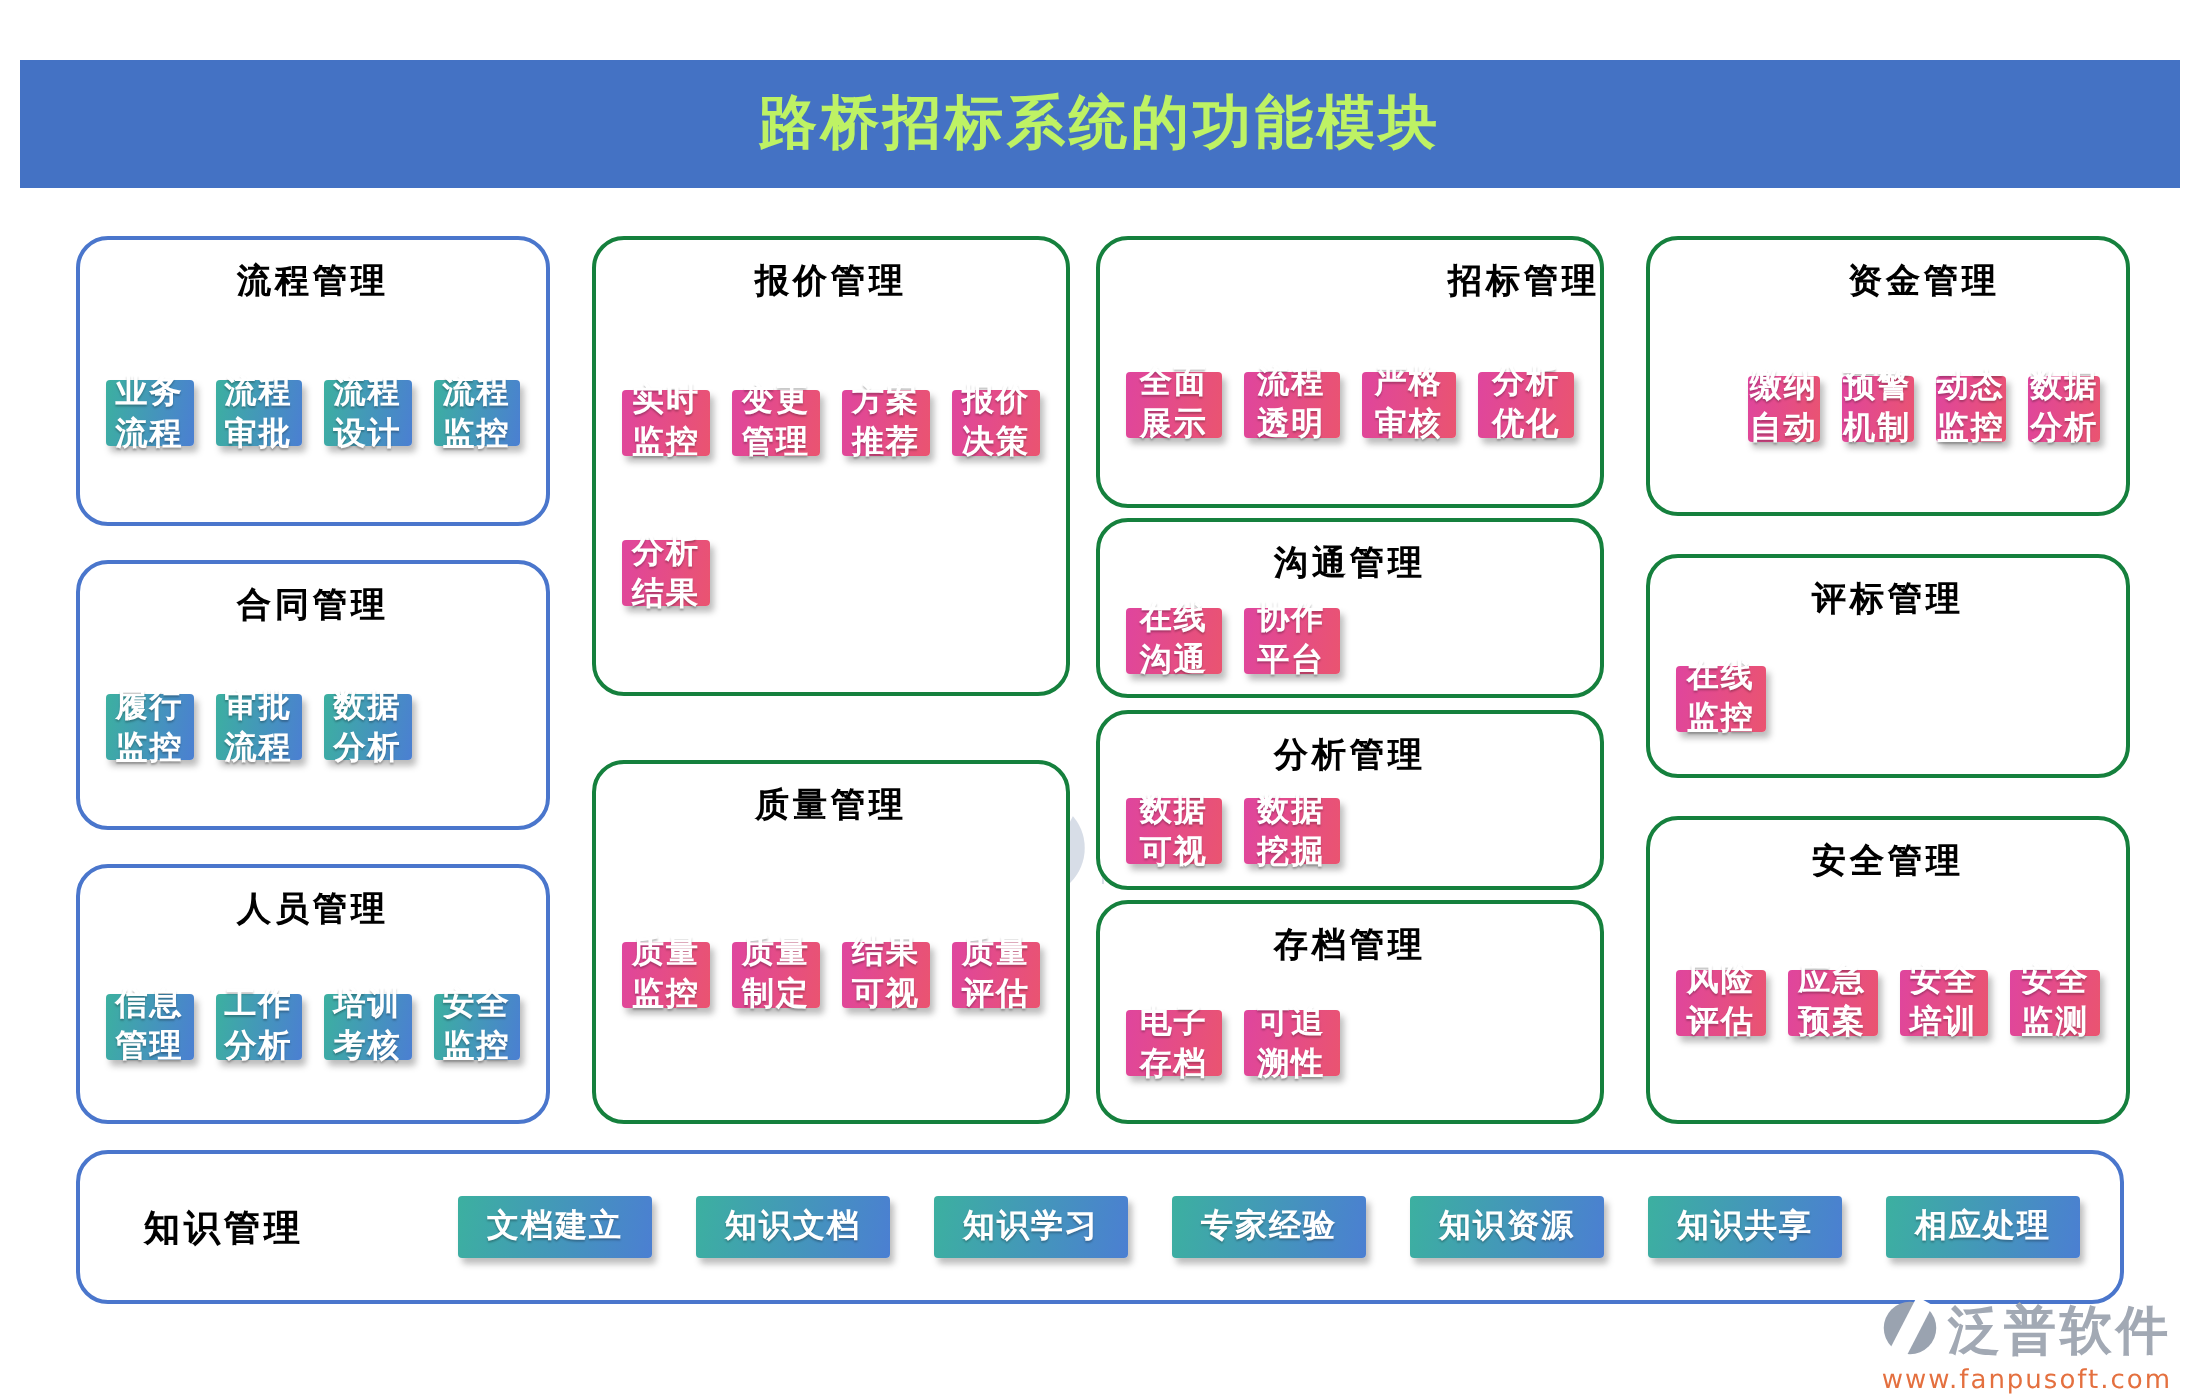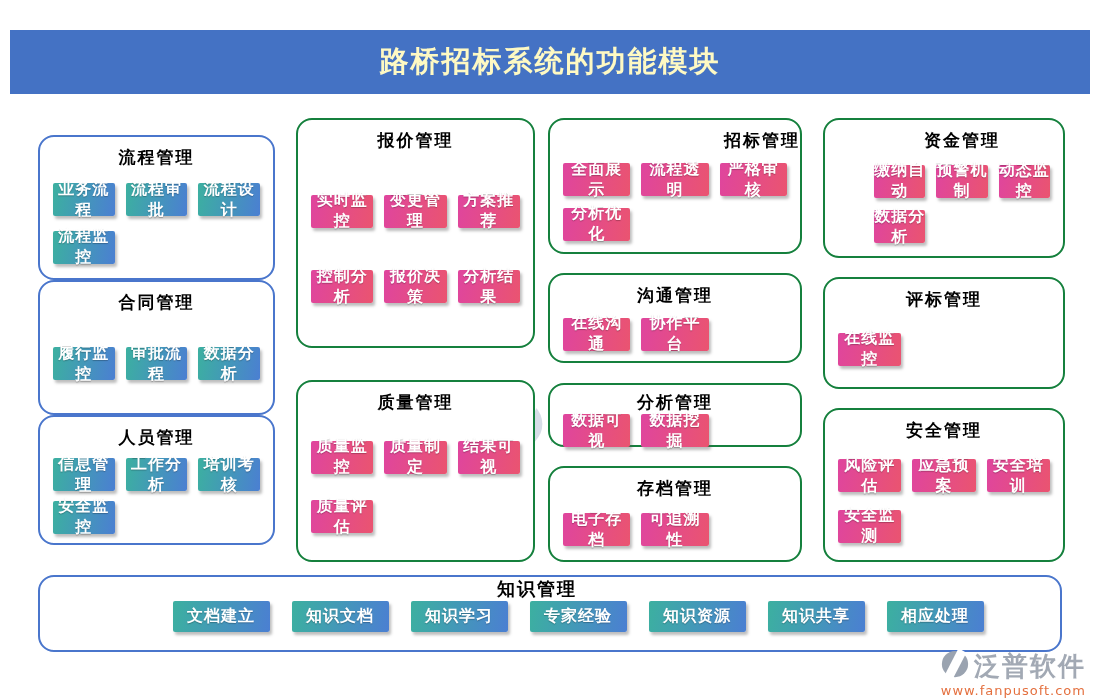--- a/index.html
+++ b/index.html
@@ -5,66 +5,66 @@
   html,body{margin:0;padding:0;}
   body{
     width:1100px;height:700px;position:relative;background:#ffffff;
     font-family:"DejaVu Sans","Liberation Sans",sans-serif;overflow:hidden;
   }
   
   .header{
     position:absolute;left:10px;right:10px;top:30px;height:64px;
     background:#4472c4;display:flex;align-items:center;justify-content:center;z-index:2;
   }
-  .header h1{margin:0;font-size:29px;font-weight:800;color:#fef9c3;letter-spacing:2px;}
+  .header h1{margin:0;font-size:29px;font-weight:800;color:#bef264;letter-spacing:2px;}
 
   
   #columns{position:absolute;top:118px;height:444px;left:0;right:0;z-index:2;}
   .col{position:absolute;top:0;height:100%;display:flex;flex-direction:column;justify-content:space-between;}
-  #col-0{left:38px;width:237px;justify-content:center;}
+  #col-0{left:38px;width:237px;}
   #col-1{left:296px;width:239px;}
   #col-2{left:548px;width:254px;}
   #col-3{left:823px;width:242px;}
 
   .card{background:#fff;border-radius:16px;display:flex;flex-direction:column;box-sizing:border-box;}
   .theme-blue{border:2px solid #4a76cc;}
   .theme-pink{border:2px solid #15803d;}
   .card-title{font-size:17px;font-weight:700;text-align:center;margin:9px 0 0;color:#000;letter-spacing:2px;}
   .btns{
-    flex:1;display:grid;grid-template-columns:1fr 1fr 1fr;column-gap:11px;
+    flex:1;display:grid;grid-template-columns:1fr 1fr 1fr 1fr;column-gap:11px;
     align-content:space-evenly;padding:0 13px;
   }
   .btn{
     height:33px;border:none;border-radius:2px;color:#fff;font-weight:700;font-size:16px;
     letter-spacing:1px;display:flex;align-items:center;justify-content:center;
     box-shadow:2px 3px 3px rgba(90,90,90,.4);text-shadow:0 1px 1px rgba(0,0,0,.25);
     font-family:inherit;cursor:pointer;padding:0;
   }
   .btn.blue{background:linear-gradient(100deg,#3cb0a0 0%,#4b7fd2 100%);}
   .btn.pink{background:linear-gradient(100deg,#df459e 0%,#ea5470 100%);}
 
   
   [data-name="card-process"]{height:145px;}
   [data-name="card-contract"]{height:135px;}
   [data-name="card-personnel"]{height:130px;}
   [data-name="card-quote"]{height:230px;}
   [data-name="card-quality"]{height:182px;}
   [data-name="card-bidding"]{height:136px;align-items:flex-end;}
   [data-name="card-communication"]{height:90px;}
-  [data-name="card-analysis"]{height:64px;justify-content:center;}
-  [data-name="card-archive"]{height:96px;}
+  [data-name="card-analysis"]{height:90px;}
+  [data-name="card-archive"]{height:112px;}
   [data-name="card-fund"]{height:140px;padding-left:36px;}
   [data-name="card-evaluation"]{height:112px;}
   [data-name="card-safety"]{height:154px;}
 
   
   .knowledge{
     position:absolute;left:38px;right:38px;top:575px;height:77px;box-sizing:border-box;
     border:2px solid #4a76cc;border-radius:16px;background:#fff;display:flex;
-    align-items:center;padding:0 20px 0 32px;z-index:2;flex-direction:column;
+    align-items:center;padding:0 20px 0 32px;z-index:2;
   }
   .knowledge .card-title{margin:0;width:118px;text-align:left;font-size:18px;}
   .knowledge-buttons{flex:1;display:flex;gap:22px;margin-left:44px;}
   .knowledge .btn{width:97px;height:31px;flex:0 0 auto;}
 
   
   .watermark{
     position:absolute;left:492px;top:398px;z-index:1;display:flex;align-items:flex-start;gap:6px;opacity:.55;
   }
   .wm-textcol{display:flex;flex-direction:column;}
@@ -126,21 +126,20 @@
         </div>
       </section>
     </div>
     <div class="col" id="col-1" data-name="column-2">
       <section class="card theme-pink" data-name="card-quote">
         <h2 class="card-title" data-name="card-title-quote">报价管理</h2>
         <div class="btns" data-name="card-buttons-quote">
           <button class="btn pink" data-name="quote-button-1">实时监控</button>
           <button class="btn pink" data-name="quote-button-2">变更管理</button>
           <button class="btn pink" data-name="quote-button-3">方案推荐</button>
-          <button class="btn pink" data-name="quote-button-4">控制分析</button>
           <button class="btn pink" data-name="quote-button-5">报价决策</button>
           <button class="btn pink" data-name="quote-button-6">分析结果</button>
         </div>
       </section>
       <section class="card theme-pink" data-name="card-quality">
         <h2 class="card-title" data-name="card-title-quality">质量管理</h2>
         <div class="btns" data-name="card-buttons-quality">
           <button class="btn pink" data-name="quality-button-1">质量监控</button>
           <button class="btn pink" data-name="quality-button-2">质量制定</button>
           <button class="btn pink" data-name="quality-button-4">结果可视</button>

